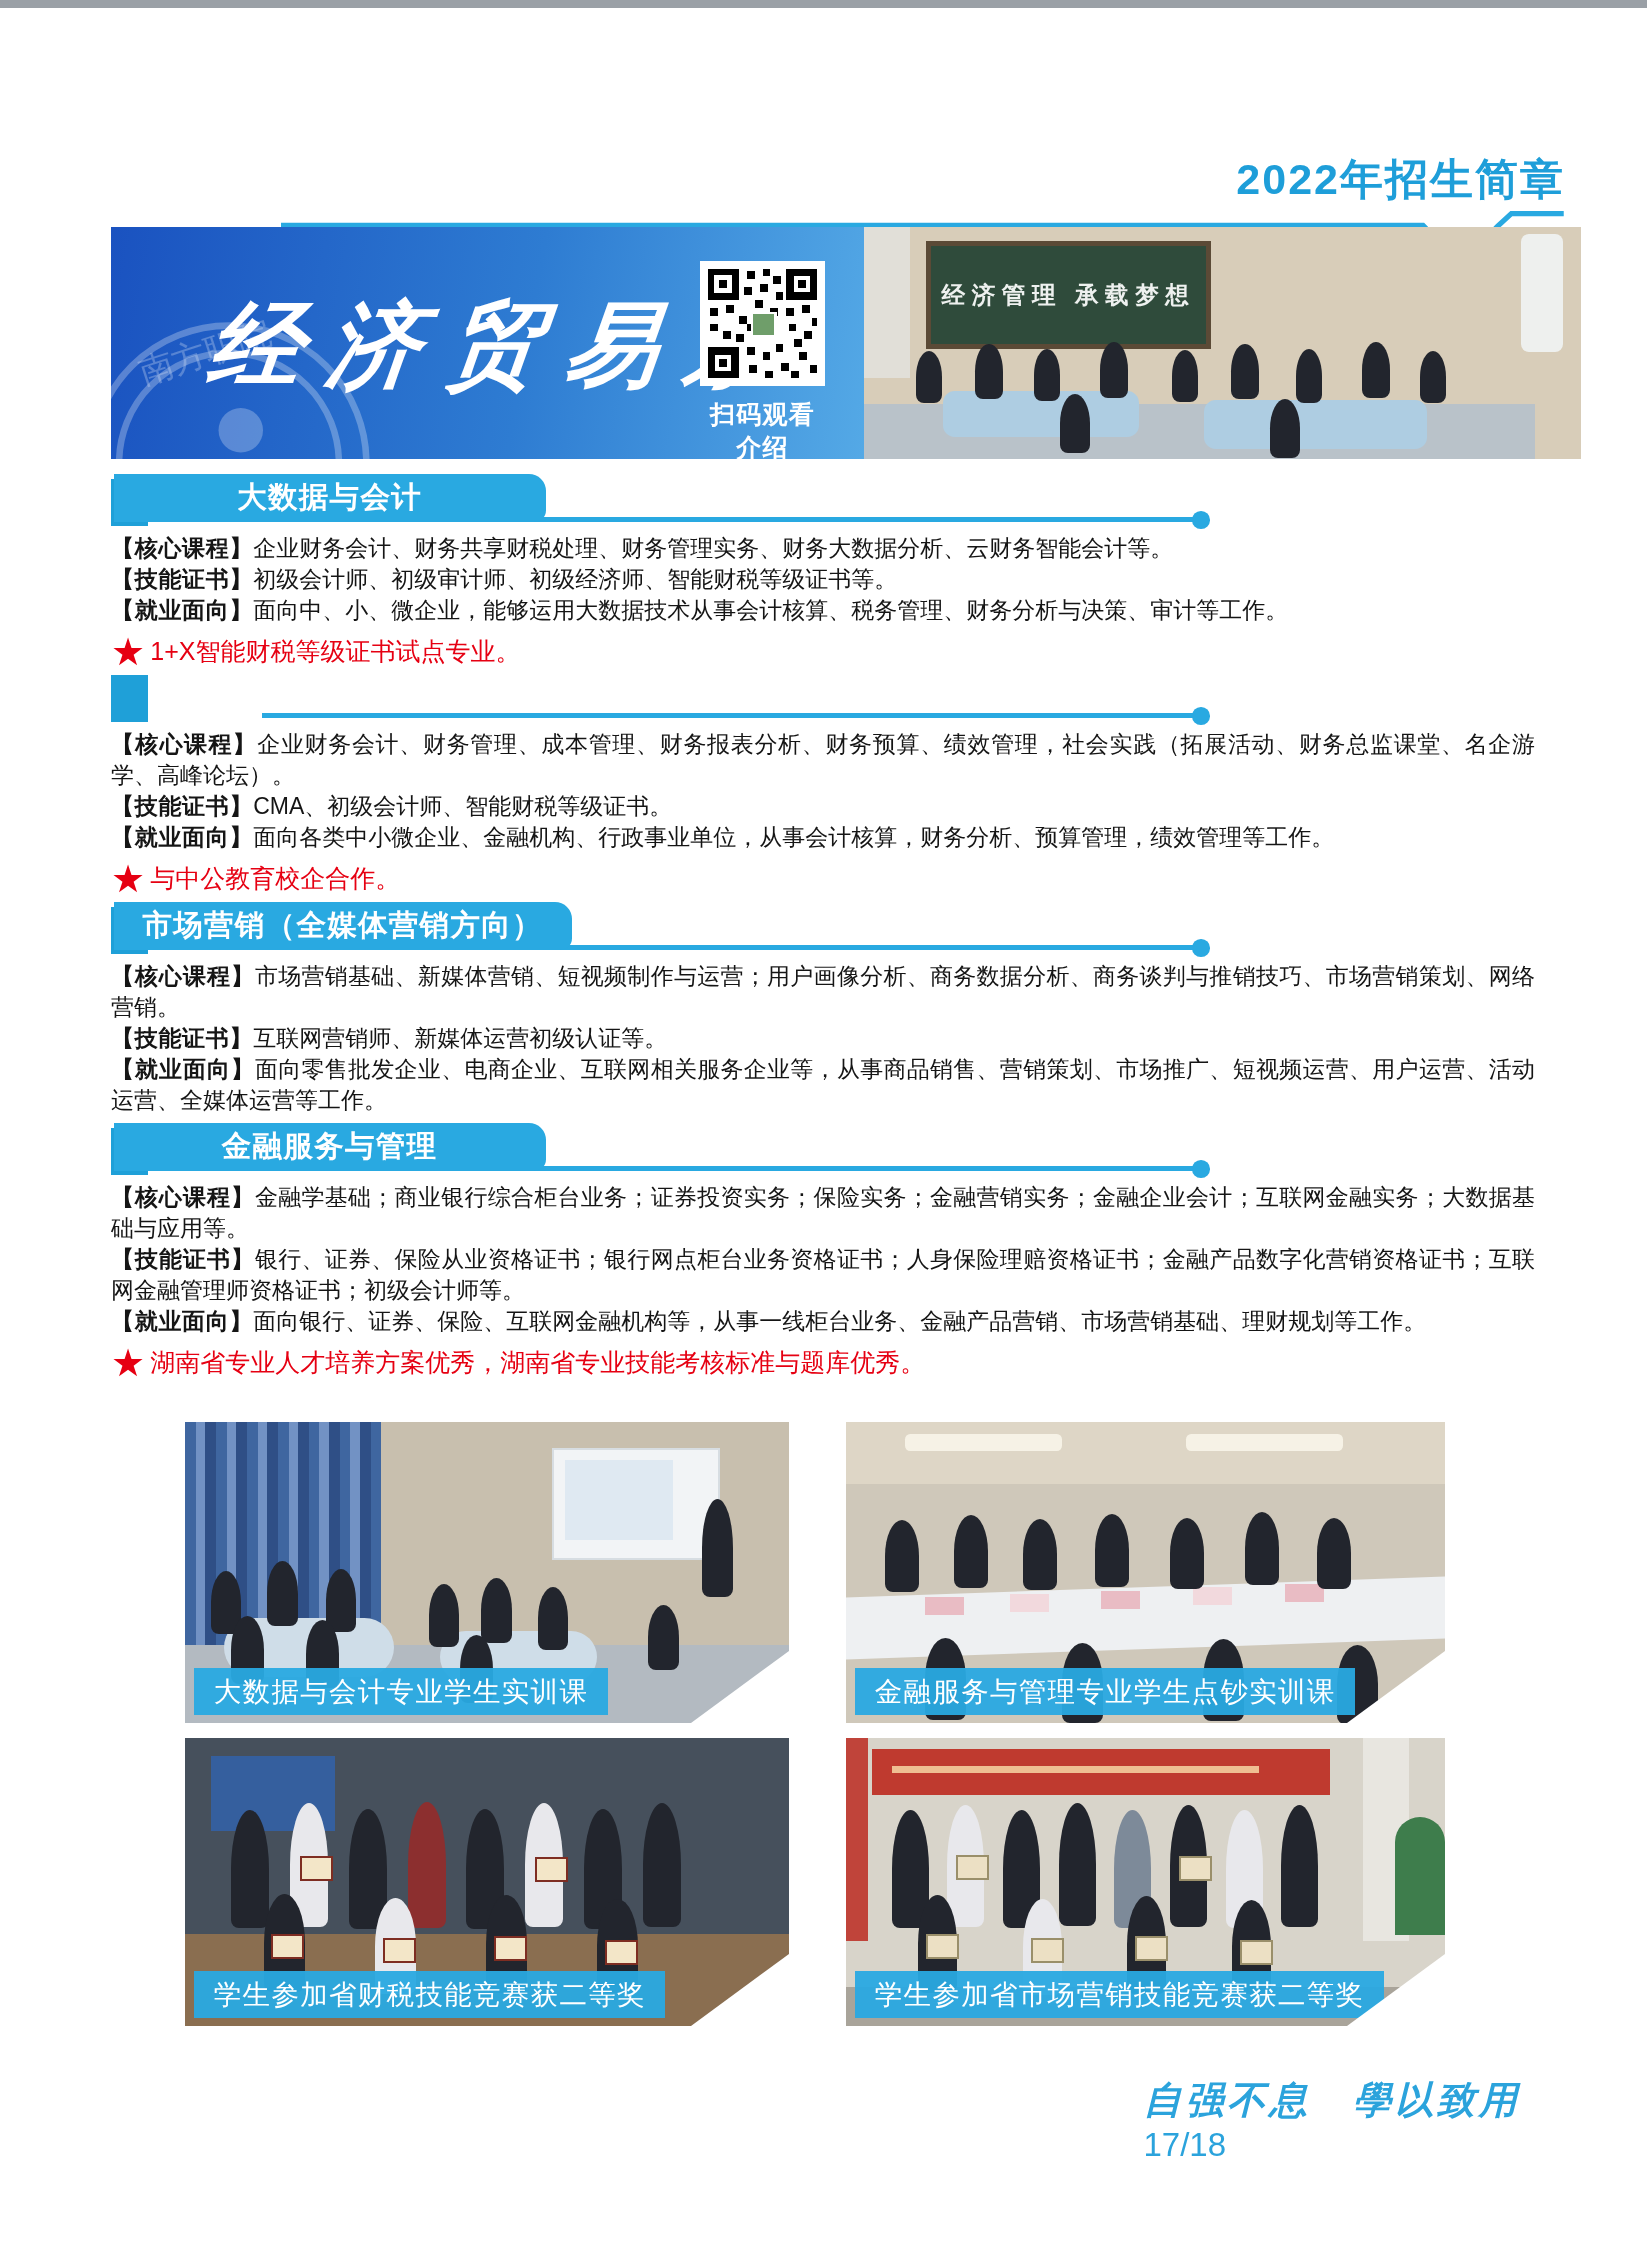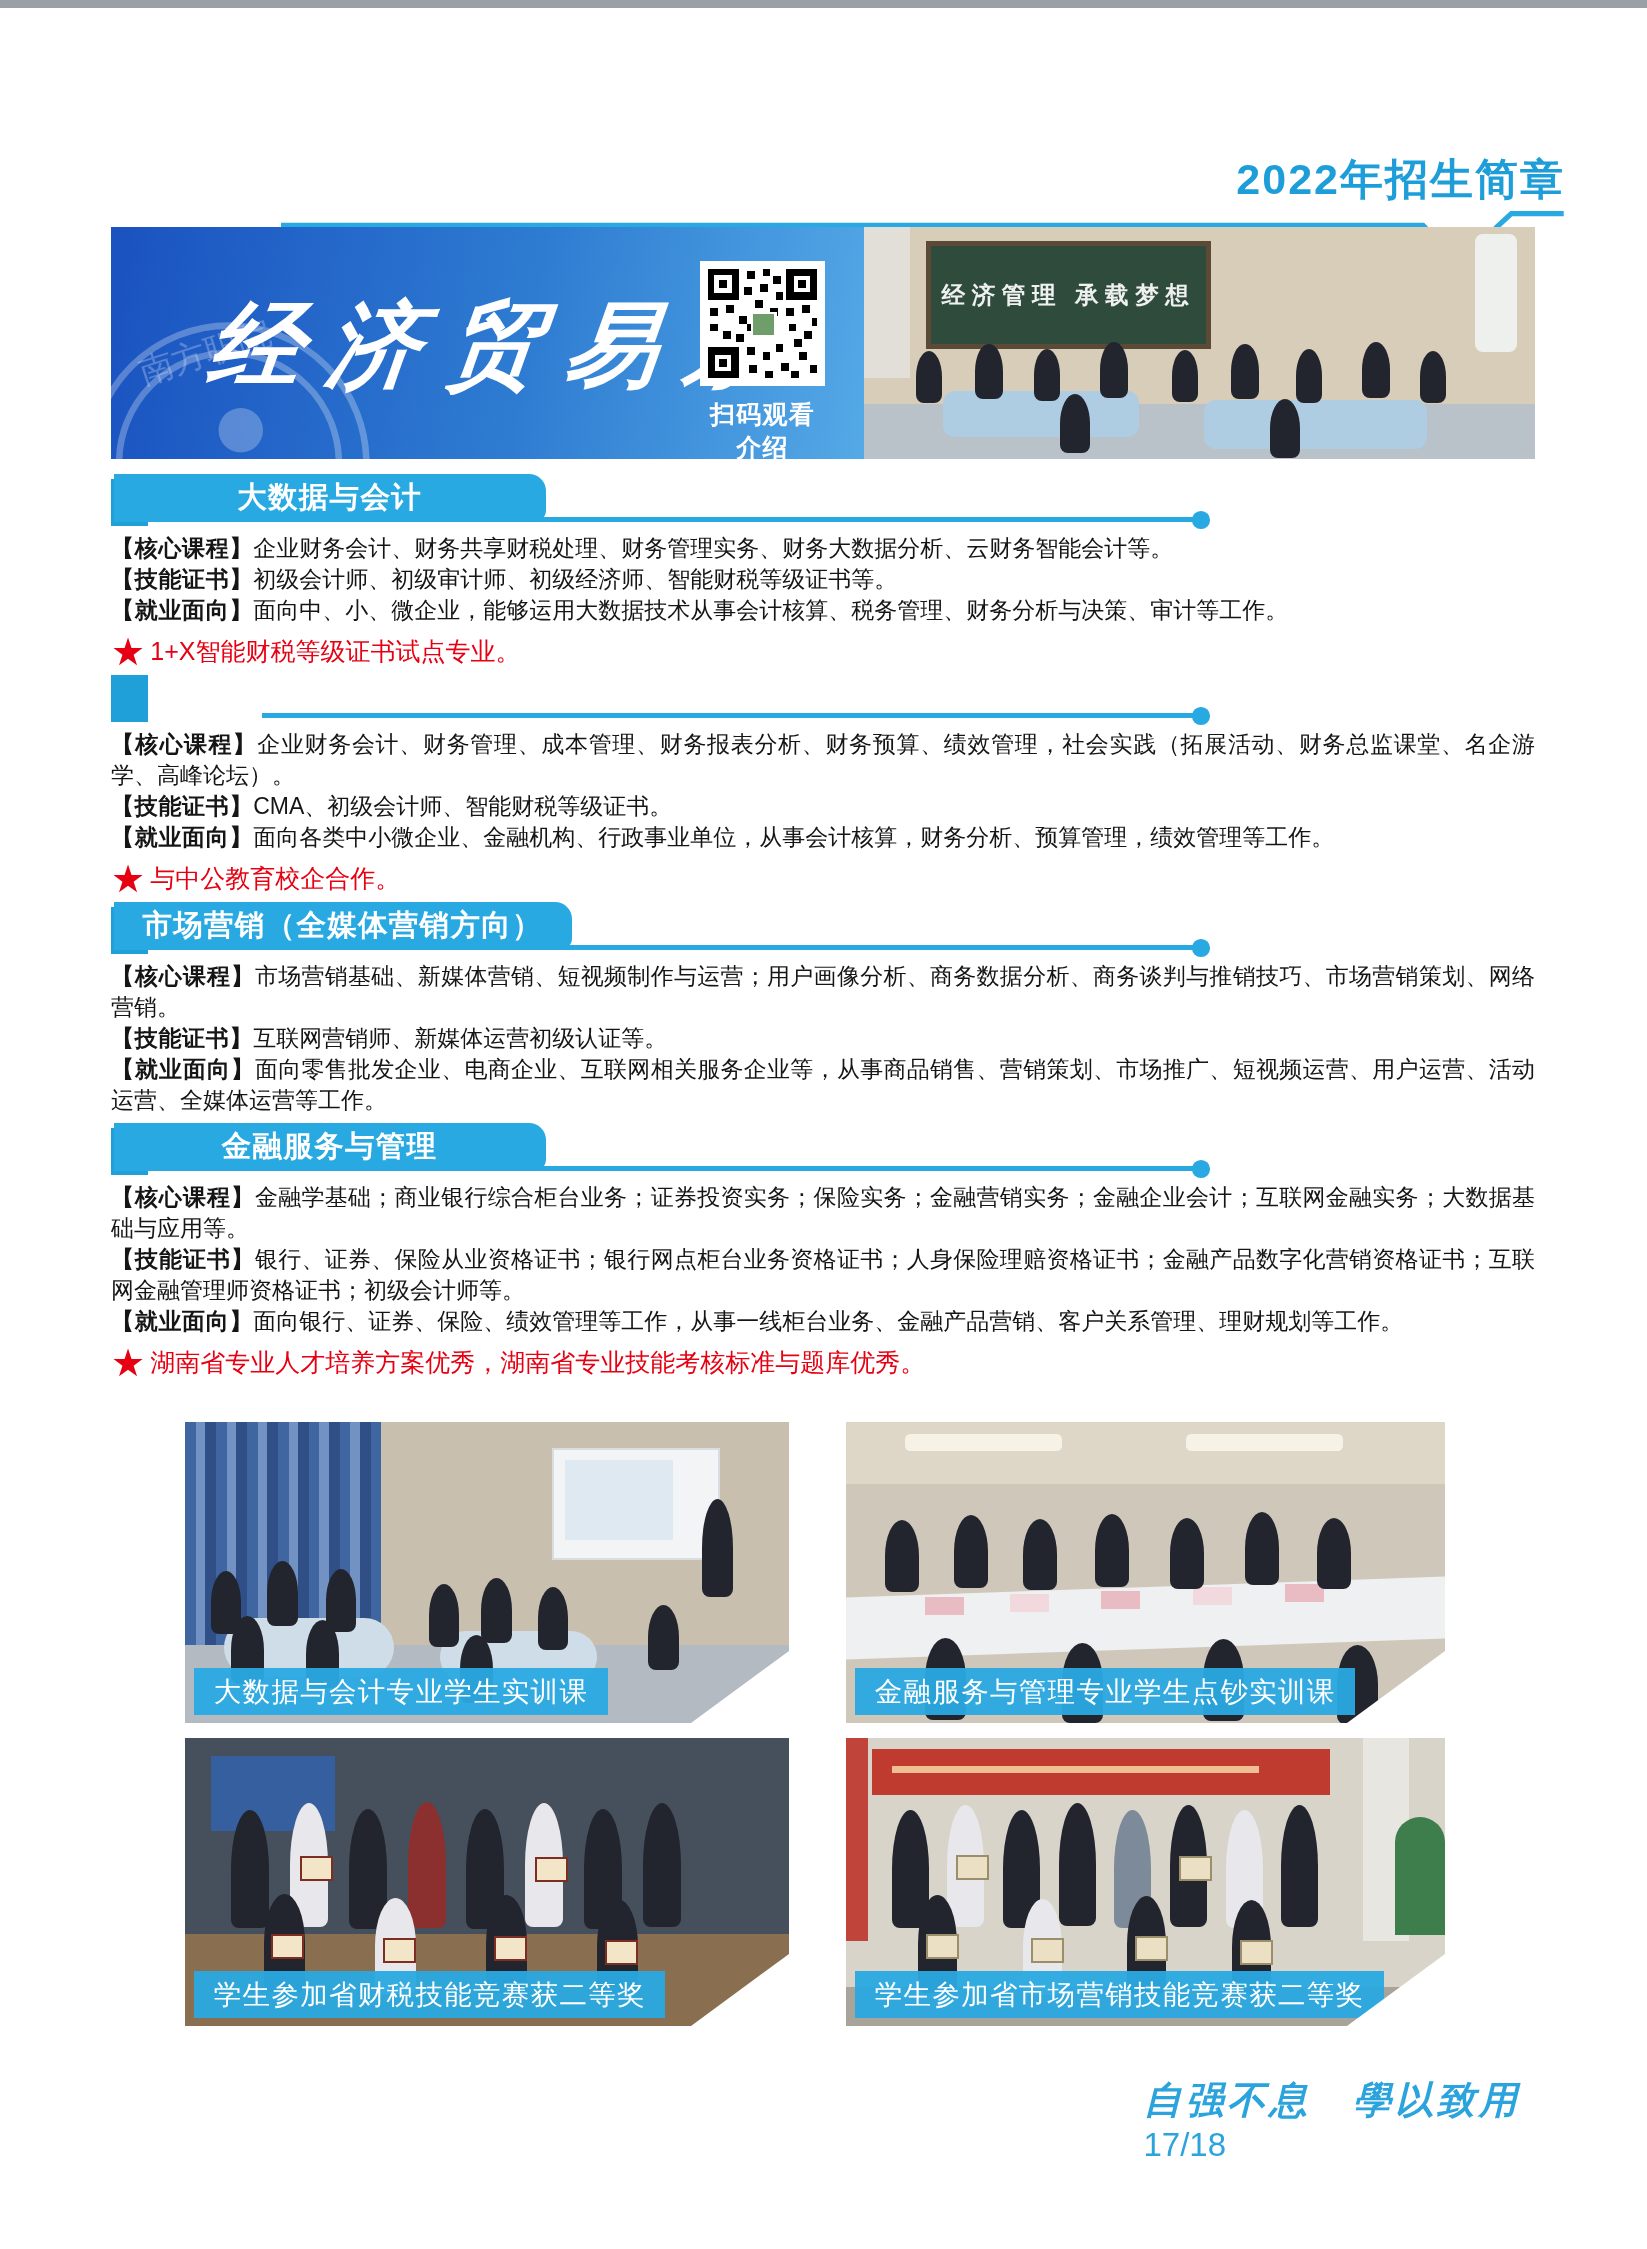--- a/index.html
+++ b/index.html
@@ -13,21 +13,21 @@
   
   .banner{position:absolute;left:111px;top:219px;width:1424px;height:232px;}
   .banner-left{position:absolute;left:0;top:0;width:753px;height:232px;overflow:hidden;
         background:linear-gradient(100deg,#1a52c0 0%,#2e7cd2 55%,#54a9e6 100%);}
   .logo-wm{position:absolute;left:-39px;top:79px;opacity:.85;}
   .dept-title{position:absolute;left:98px;top:56px;width:589px;font-family:"DejaVu Serif","Liberation Serif",serif;
         font-style:italic;font-weight:bold;font-size:93px;color:#ffffff;letter-spacing:26px;transform:skewX(-6deg);white-space:nowrap;}
   .qr-wrap{position:absolute;left:586px;top:34px;width:131px;text-align:center;}
   .qr-box{display:inline-block;background:#ffffff;padding:5.2px;line-height:0;}
   .qr-caption{margin-top:11.8px;font-size:25px;font-weight:bold;color:#ffffff;letter-spacing:1.3px;}
-  .banner-photo{position:absolute;left:753px;top:0;width:671px;height:232px;overflow:hidden;background:#d8cdb9;}
+  .banner-photo{position:absolute;left:753px;top:0;width:671px;height:232px;overflow:hidden;background:#d8cdb9;padding-left:46px;}
   .bp-floorline{position:absolute;left:0;top:177px;width:671px;height:56px;background:#b9c2c9;}
   .chalkboard{position:absolute;left:62px;top:14.4px;width:275px;height:98px;background:#2f4b3b;border:5.2px solid #5b4a36;
         display:flex;align-items:center;justify-content:center;}
   .chalk-text{font-size:23.6px;color:rgba(255,255,255,.92);letter-spacing:6.5px;font-weight:bold;}
   .ac-unit{position:absolute;right:18.3px;top:6.5px;width:42px;height:118px;background:#eef0ee;border-radius:7.9px;}
   .bp-window{position:absolute;top:0;height:151px;background:#e9eef2;opacity:.55;}
   .bp-table{position:absolute;background:#aecde2;border-radius:11.8px;}
   .fig{position:absolute;background:#22252d;border-radius:50% 50% 7.9px 7.9px;}
 
   
@@ -219,21 +219,21 @@
       <div class="sec-line"></div>
       <div class="sec-dot"></div>
       <div class="sec-tab"></div>
       <div class="sec-bar">
         <span class="t">金融服务与管理</span>
       </div>
     </div>
     <div class="sec-body">
       <p><b>【核心课程】</b><span>金融学基础；商业银行综合柜台业务；证券投资实务；保险实务；金融营销实务；金融企业会计；互联网金融实务；大数据基础与应用等。</span></p>
       <p><b>【技能证书】</b><span>银行、证券、保险从业资格证书；银行网点柜台业务资格证书；人身保险理赔资格证书；金融产品数字化营销资格证书；互联网金融管理师资格证书；初级会计师等。</span></p>
-      <p><b>【就业面向】</b><span>面向银行、证券、保险、绩效管理等工作，从事一线柜台业务、金融产品营销、客户关系管理、理财规划等工作。</span></p>
+      <p><b>【就业面向】</b><span>面向银行、证券、保险、互联网金融机构等，从事一线柜台业务、金融产品营销、市场营销基础、理财规划等工作。</span></p>
     </div>
     <div class="note">
       <span class="star">★</span>
       <span>湖南省专业人才培养方案优秀，湖南省专业技能考核标准与题库优秀。</span>
     </div>
   </div>
 
   <div class="photo" style="left:185px;top:1414px;width:604px;height:301px;background:#c8bfae;">
     <div class="layer curtain" style="left:0;top:0;width:196px;height:223px;"></div>
     <div class="layer" style="left:0;top:223px;width:604px;height:79px;background:#b3bac1;"></div>

